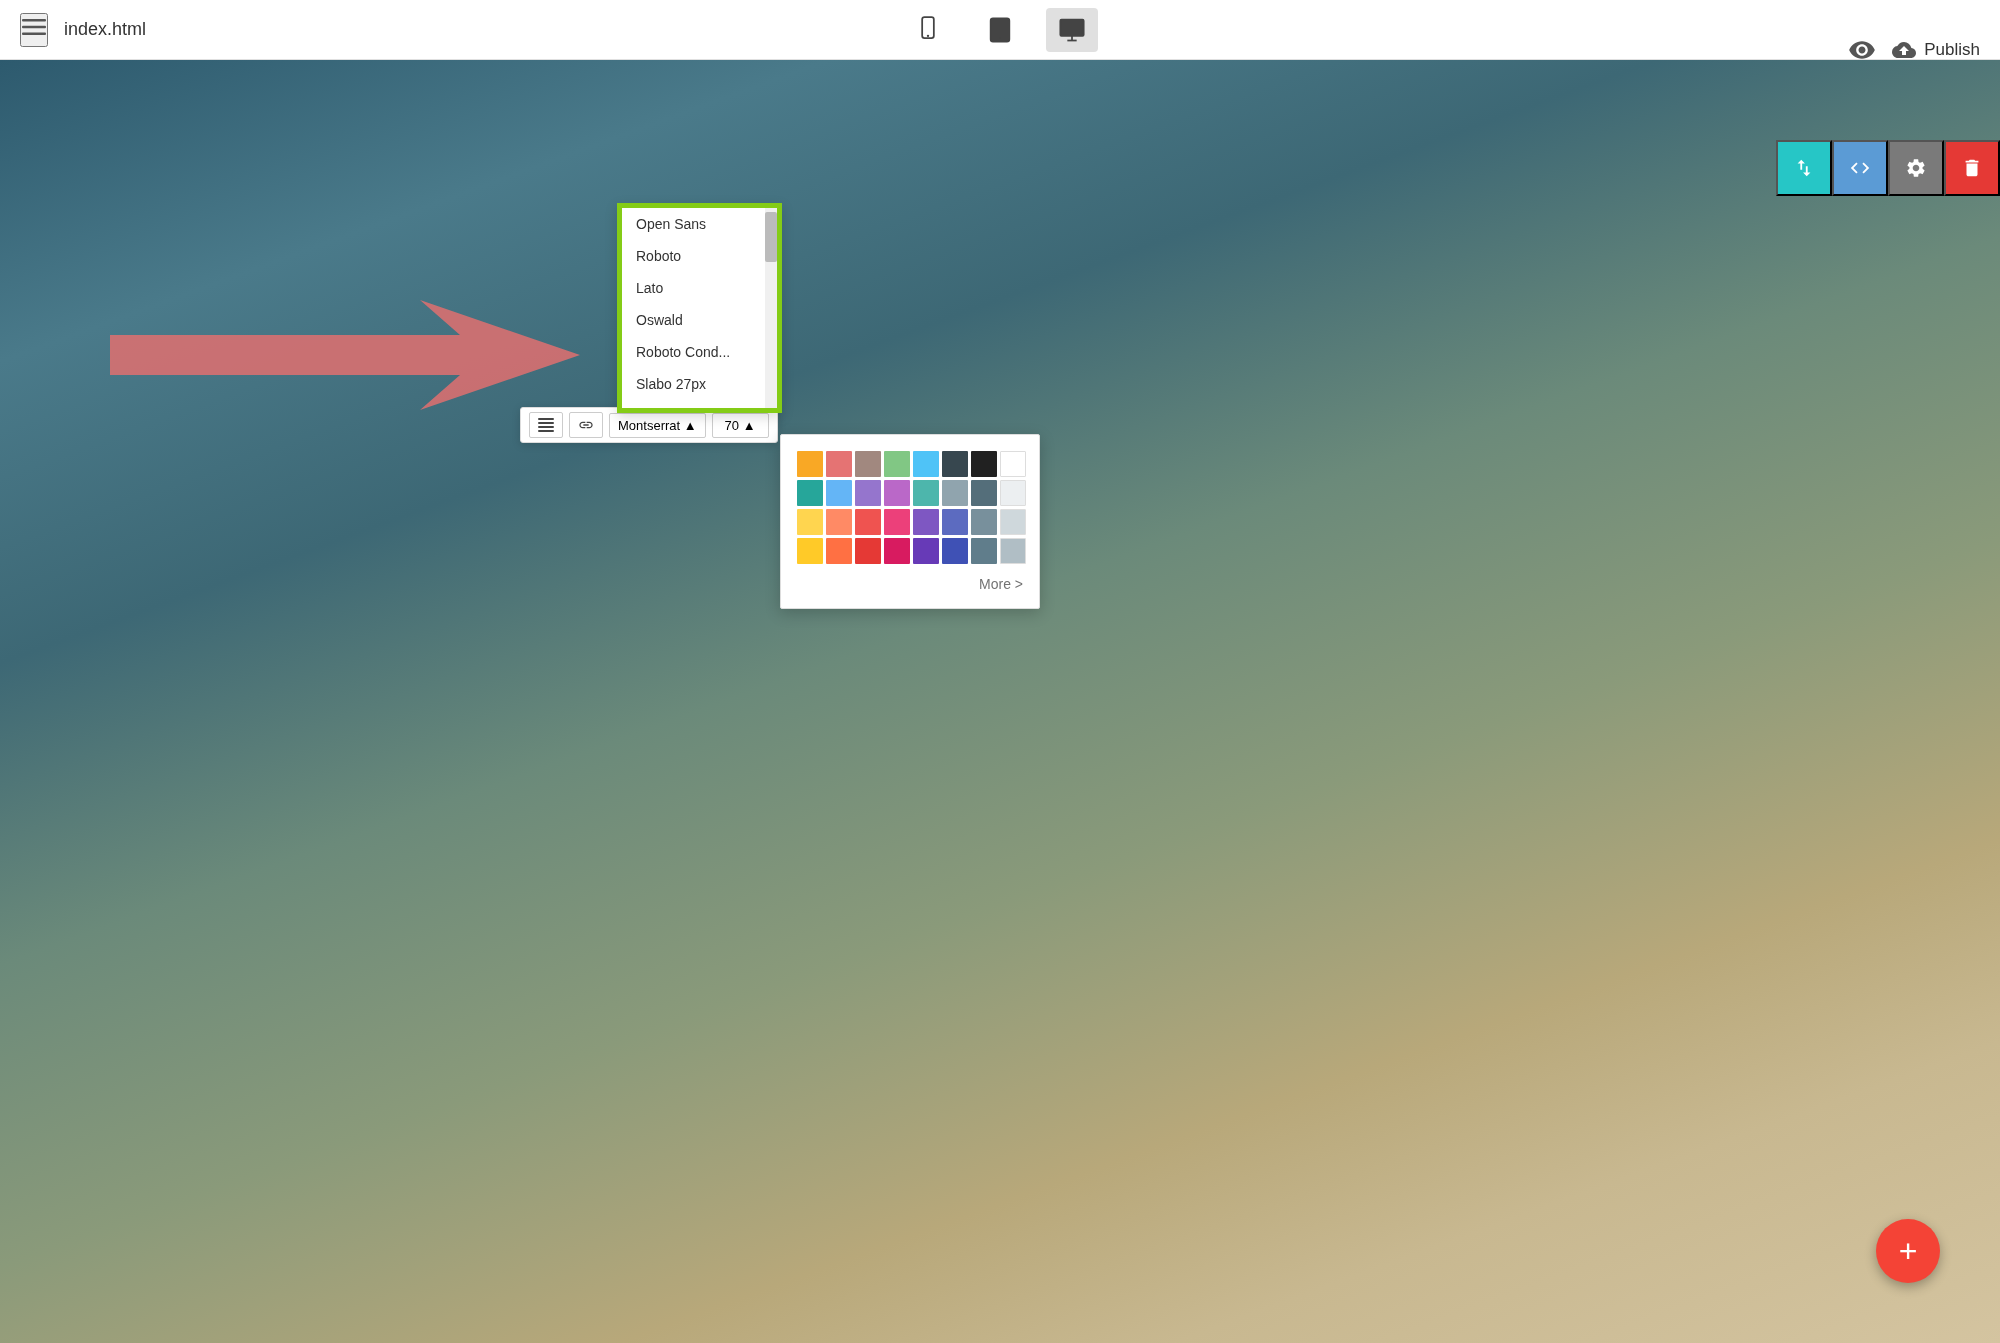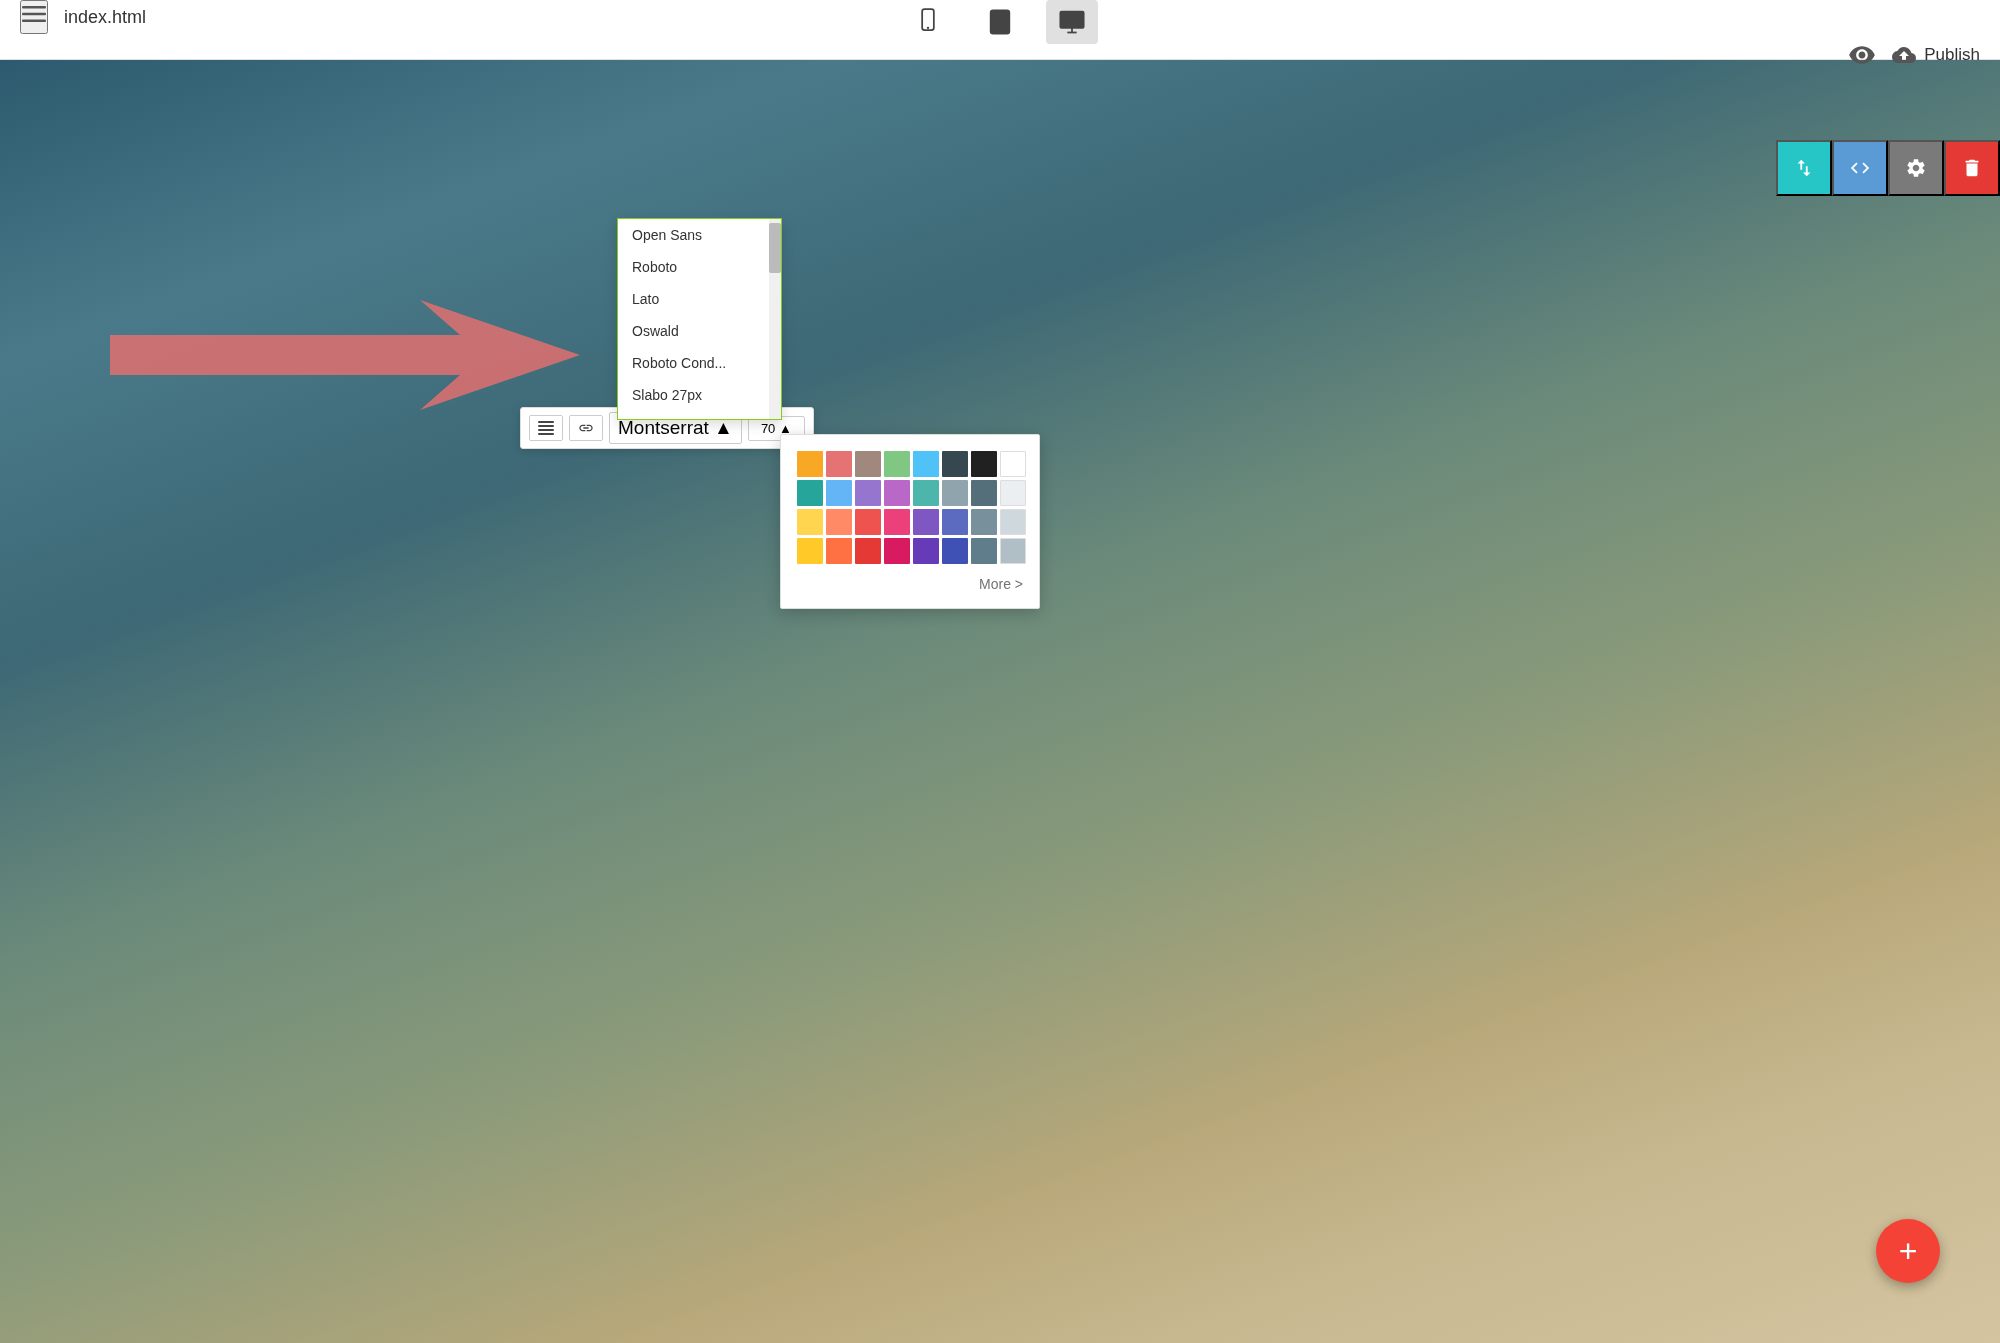--- a/index.html
+++ b/index.html
@@ -1,21 +1,21 @@
 <!DOCTYPE html>
 <html><head>
   <meta charset="utf-8">
   <style>
     * { margin: 0; padding: 0; box-sizing: border-box; }
     body { width: 2000px; height: 1343px; overflow: hidden; font-family: Arial, sans-serif; background: #fff; }
 
     
     .topbar {
       display: flex;
-      align-items: flex-start;
+      align-items: center;
       height: 60px;
       background: #fff;
       border-bottom: 1px solid #e0e0e0;
       padding: 0 20px;
       position: relative;
       z-index: 100;
     }
     .topbar-left {
       display: flex;
       align-items: center;
@@ -157,21 +157,21 @@
       cursor: pointer;
       border-radius: 2px;
       font-size: 14px;
       display: flex;
       align-items: center;
       justify-content: center;
     }
     .toolbar-font-select {
       border: 1px solid #ccc;
       padding: 4px 8px;
-      font-size: 19px;
+      font-size: 13px;
       border-radius: 2px;
       background: #fff;
       cursor: pointer;
       display: flex;
       align-items: center;
       gap: 4px;
     }
     .toolbar-size {
       border: 1px solid #ccc;
       padding: 4px 12px;
@@ -180,25 +180,25 @@
       background: #fff;
       cursor: pointer;
       display: flex;
       align-items: center;
       gap: 2px;
     }
 
     
     .font-dropdown {
       position: absolute;
-      top: 158px;
+      top: 143px;
       left: 617px;
       width: 165px;
       background: #fff;
-      border: 1px solid #84cc16;
+      border: 5px solid #84cc16;
       box-shadow: 0 4px 12px rgba(0,0,0,0.15);
       z-index: 200;
     }
     .font-dropdown-scroll {
       max-height: 200px;
       overflow-y: auto;
       position: relative;
     }
     .font-item {
       padding: 8px 14px;

